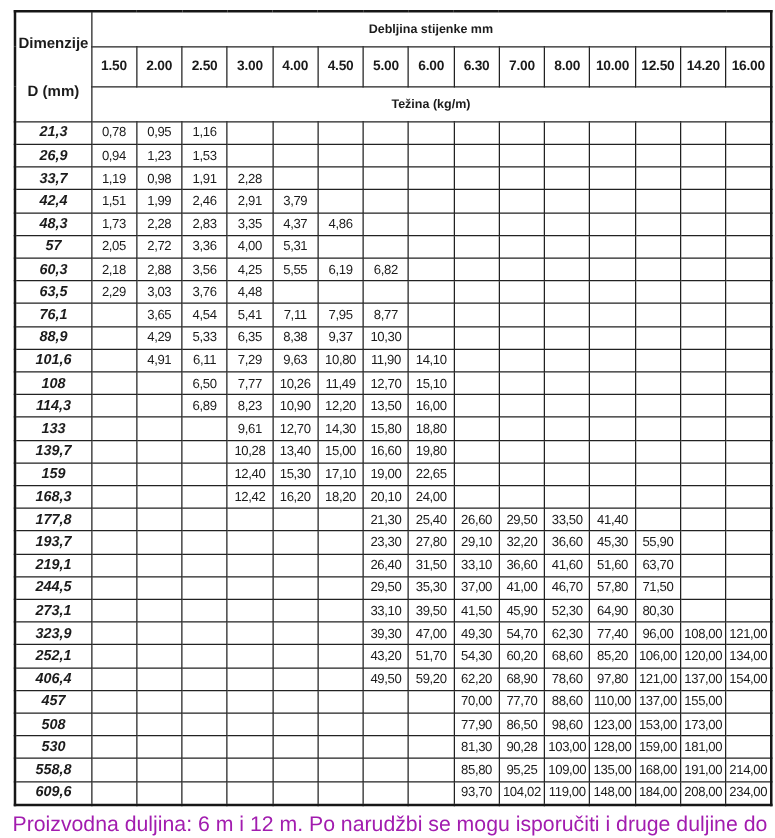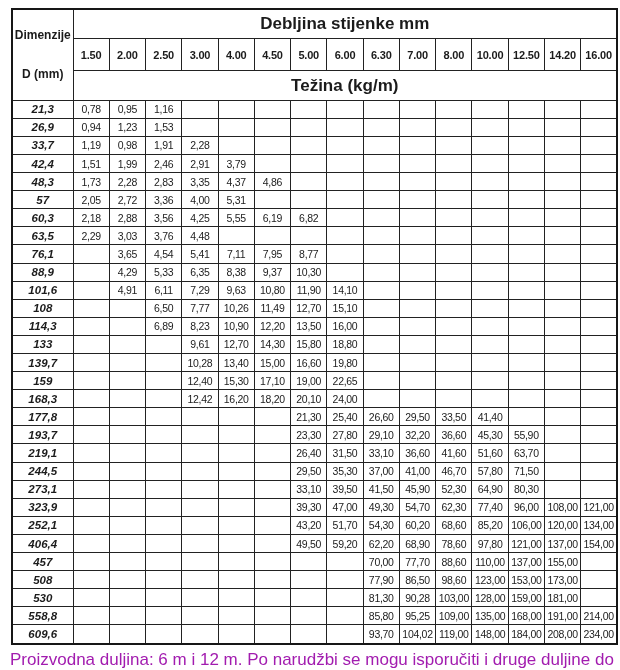--- a/index.html
+++ b/index.html
@@ -31,21 +31,21 @@
   tr.row-group { height: 20px; }
   tr.row-thickness { height: 23px; margin-left: 48px; }
   tr.row-weight { height: 20px; padding-left: 44px; }
   .corner-cell {
     font-weight: bold;
     font-size: 12px;
   }
   .corner-cell .corner-top { margin-bottom: 25px; }
   .group-header {
     font-weight: bold;
-    font-size: 17px;
+    font-size: 10px;
   }
   .thickness {
     font-weight: bold;
     font-size: 11px;
     letter-spacing: -0.2px;
   }
   .dim-cell {
     font-weight: bold;
     font-size: 11.5px;
     font-style: italic;

